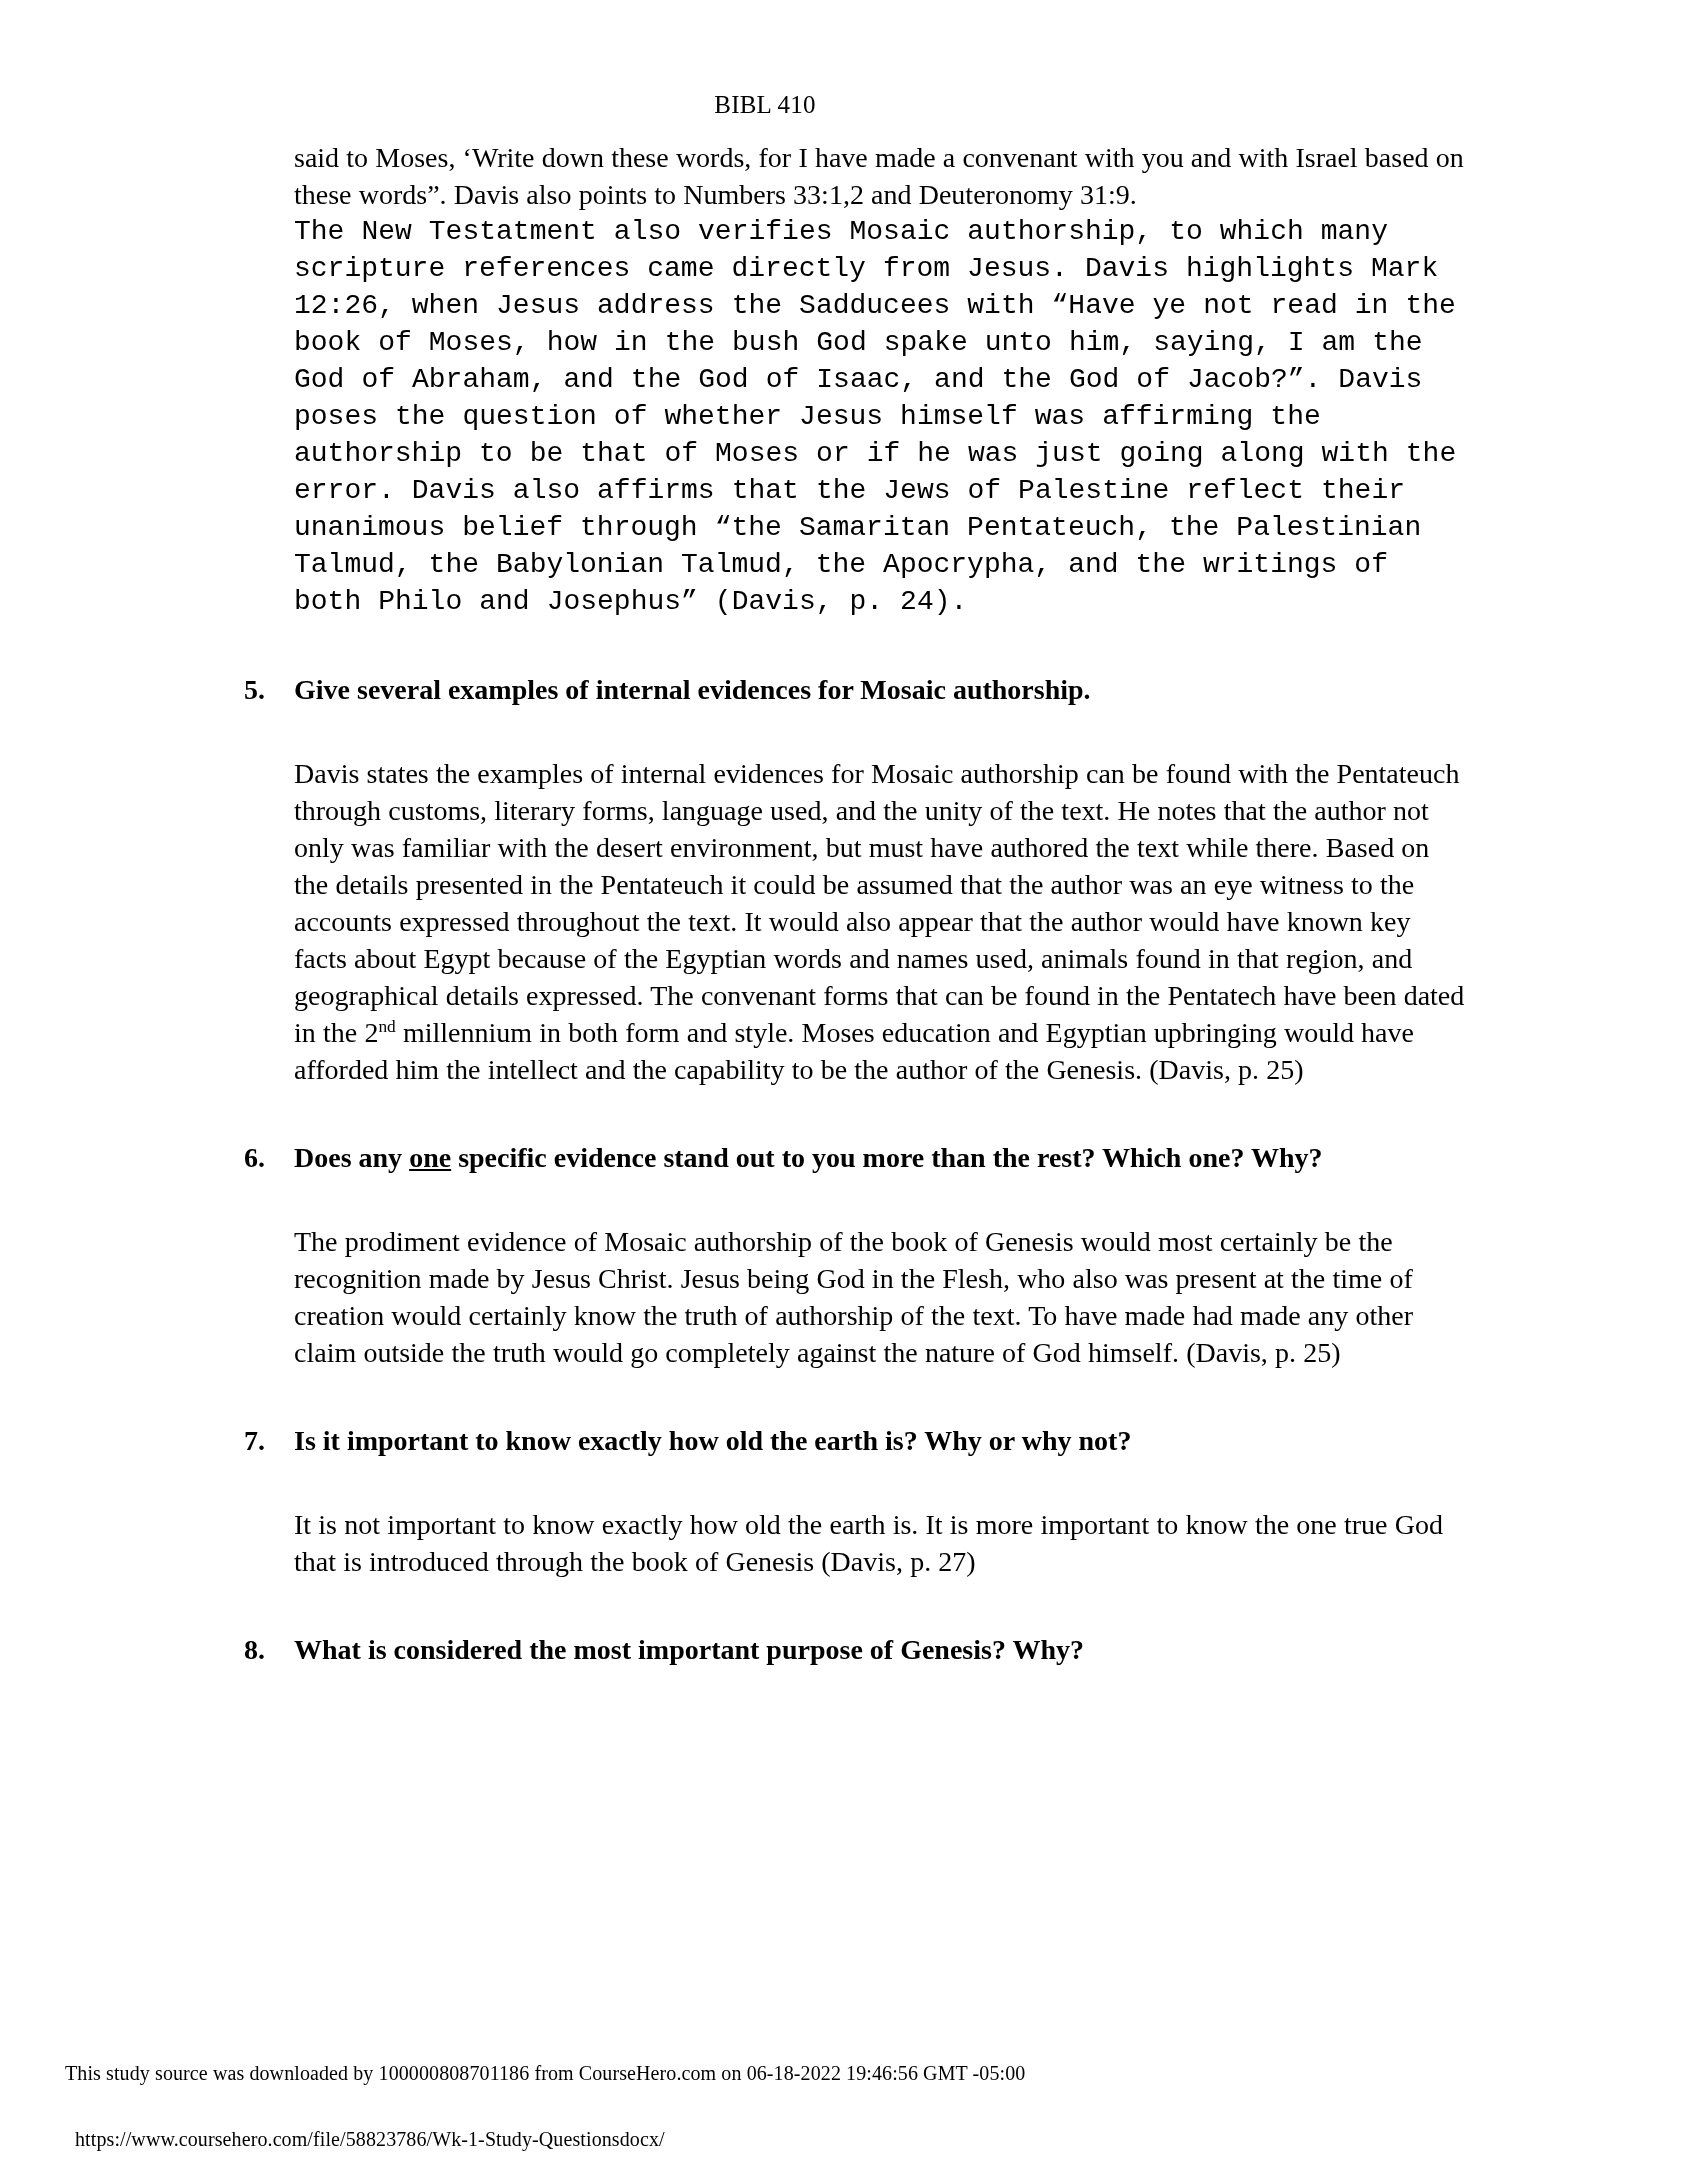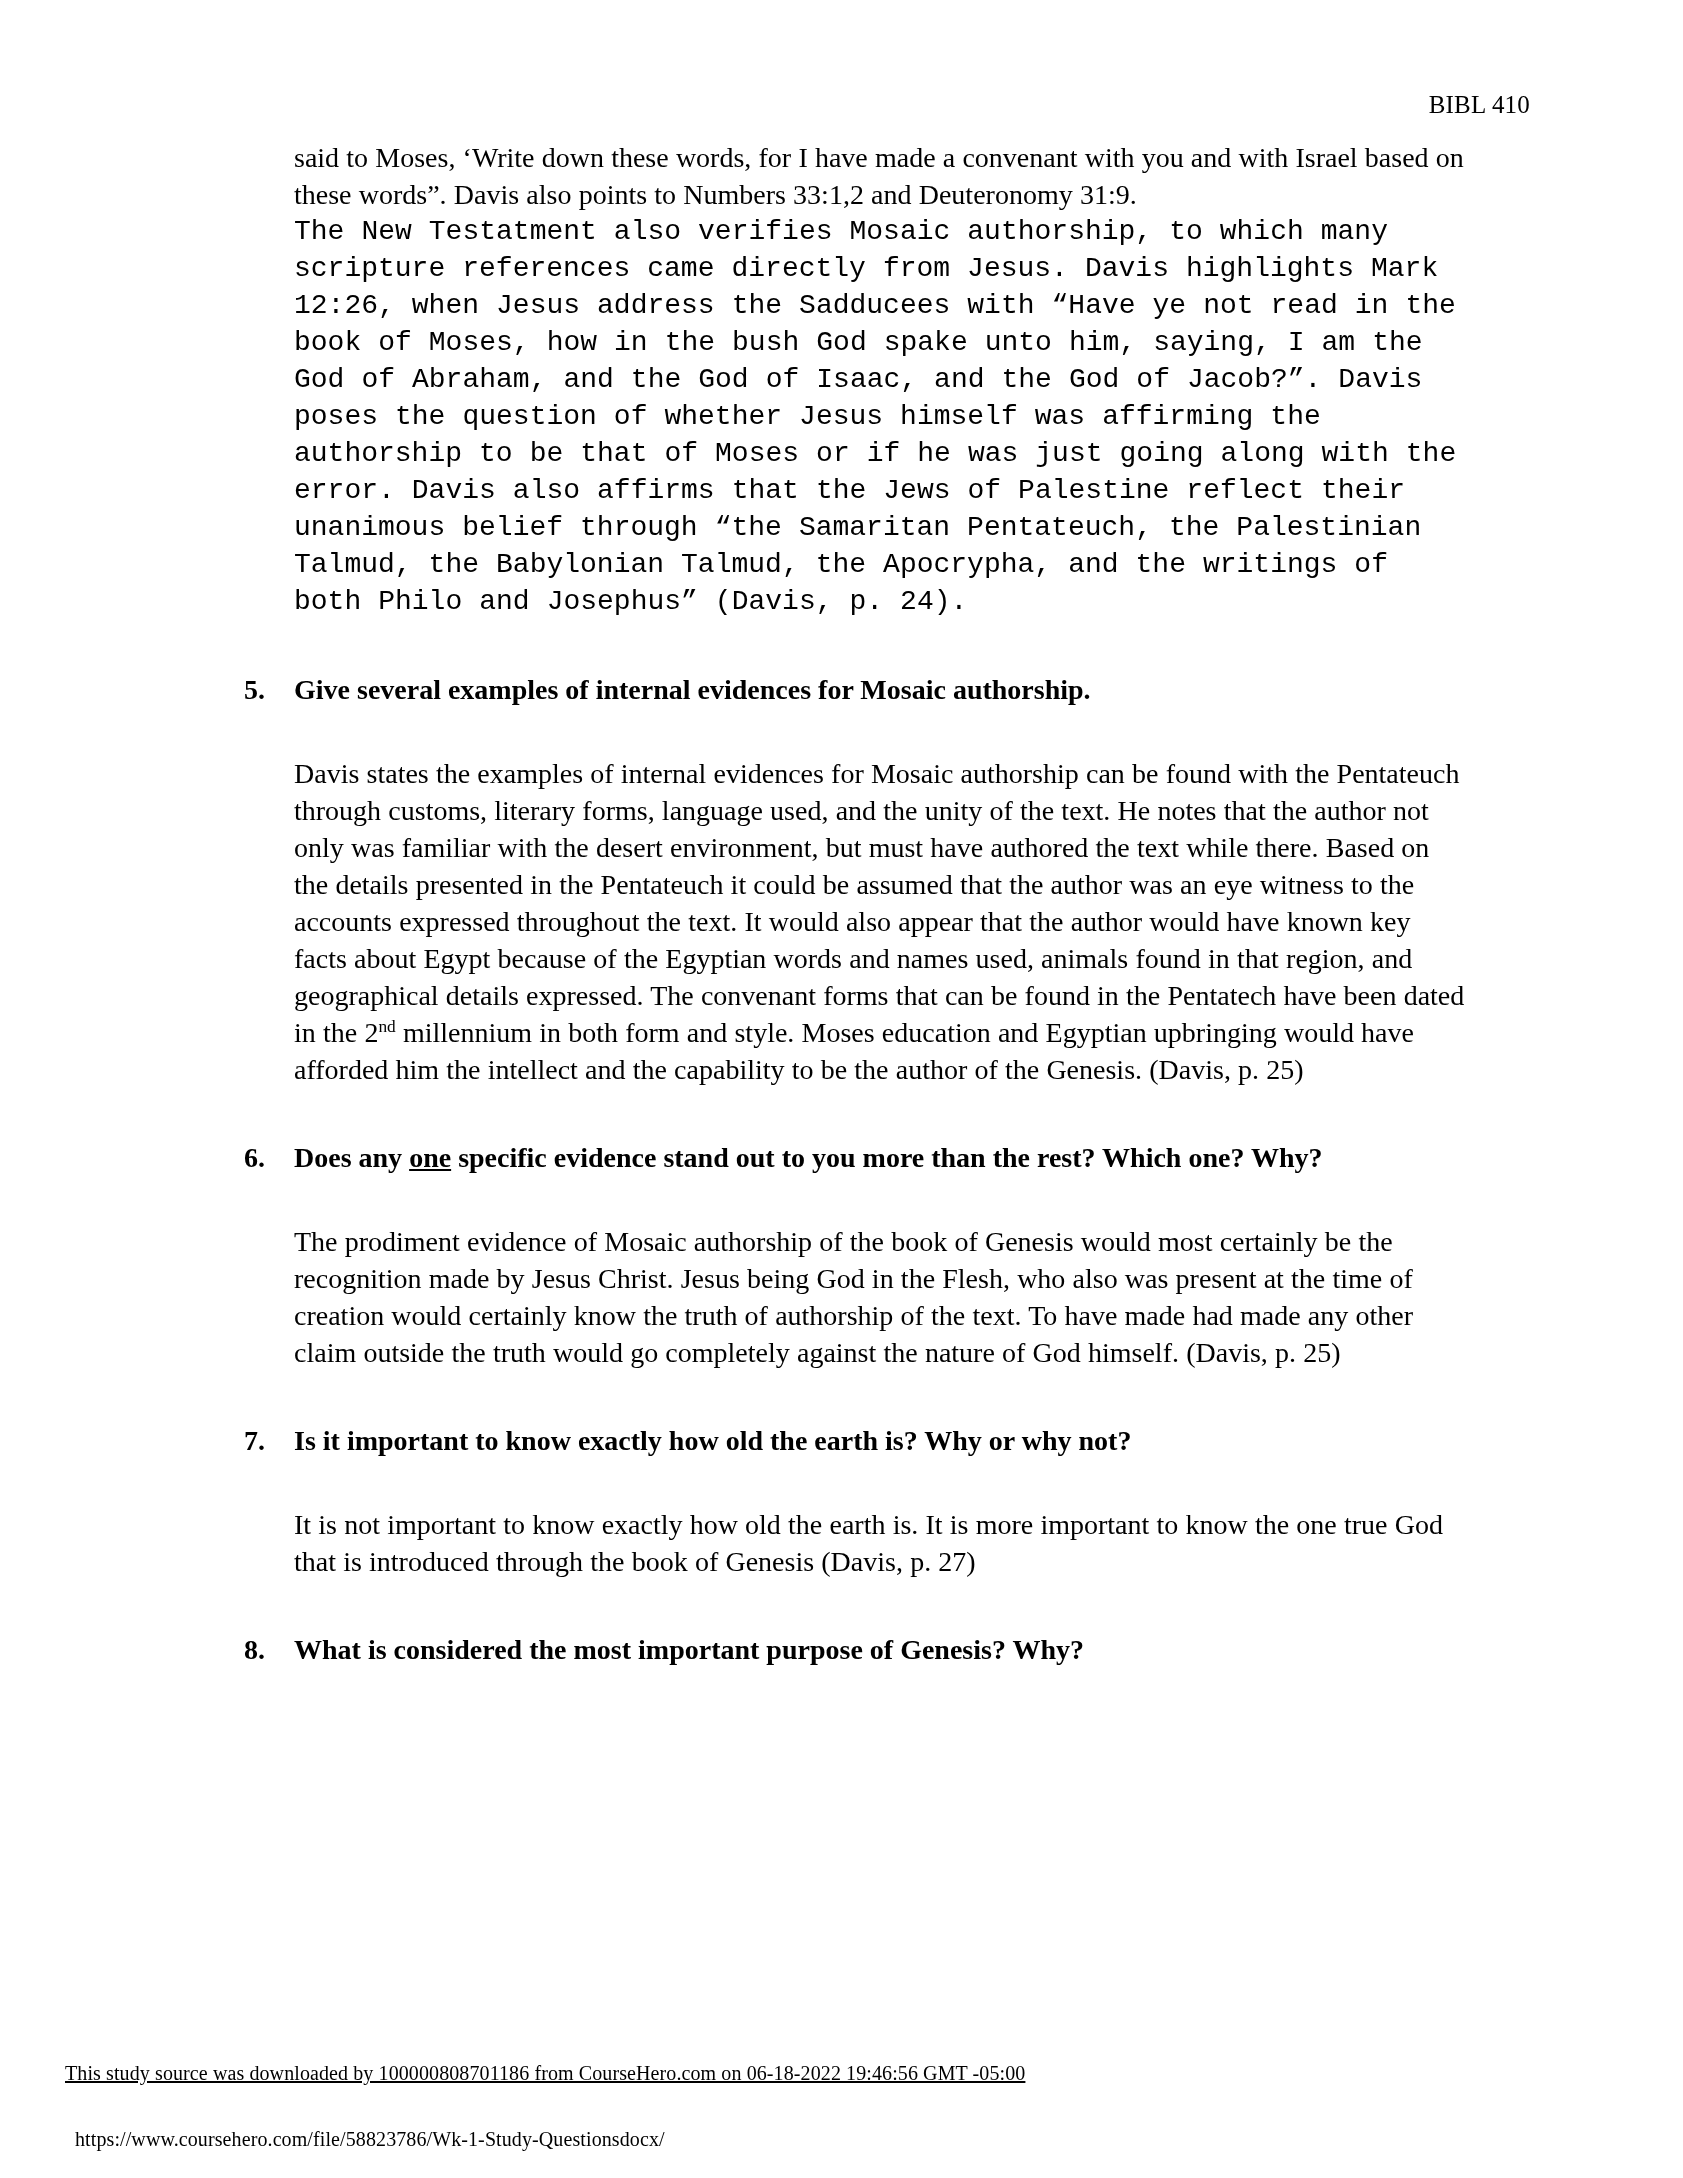--- a/index.html
+++ b/index.html
@@ -22,21 +22,21 @@
     height: 2178px;
     box-sizing: border-box;
   }
 
   
   .doc-header {
     position: absolute;
     top: 91px;
     left: 0;
     width: 1530px;
-    text-align: right;
+    text-align: center;
     font-size: 25px;
     line-height: 1.1;
     letter-spacing: 0.2px;
   }
 
   
   .body-column {
     position: absolute;
     top: 139px;
     left: 244px;
@@ -84,21 +84,20 @@
 
   
   .footer-note {
     position: absolute;
     left: 65px;
     top: 2061px;
     font-size: 20px;
     line-height: 1.2;
     letter-spacing: 0.1px;
     white-space: nowrap;
-    text-decoration: underline;
   }
   .footer-link {
     position: absolute;
     left: 59px;
     top: 2127px;
     font-size: 20px;
     line-height: 1.2;
     letter-spacing: 0.1px;
     white-space: nowrap;
     margin-left: 16px;

